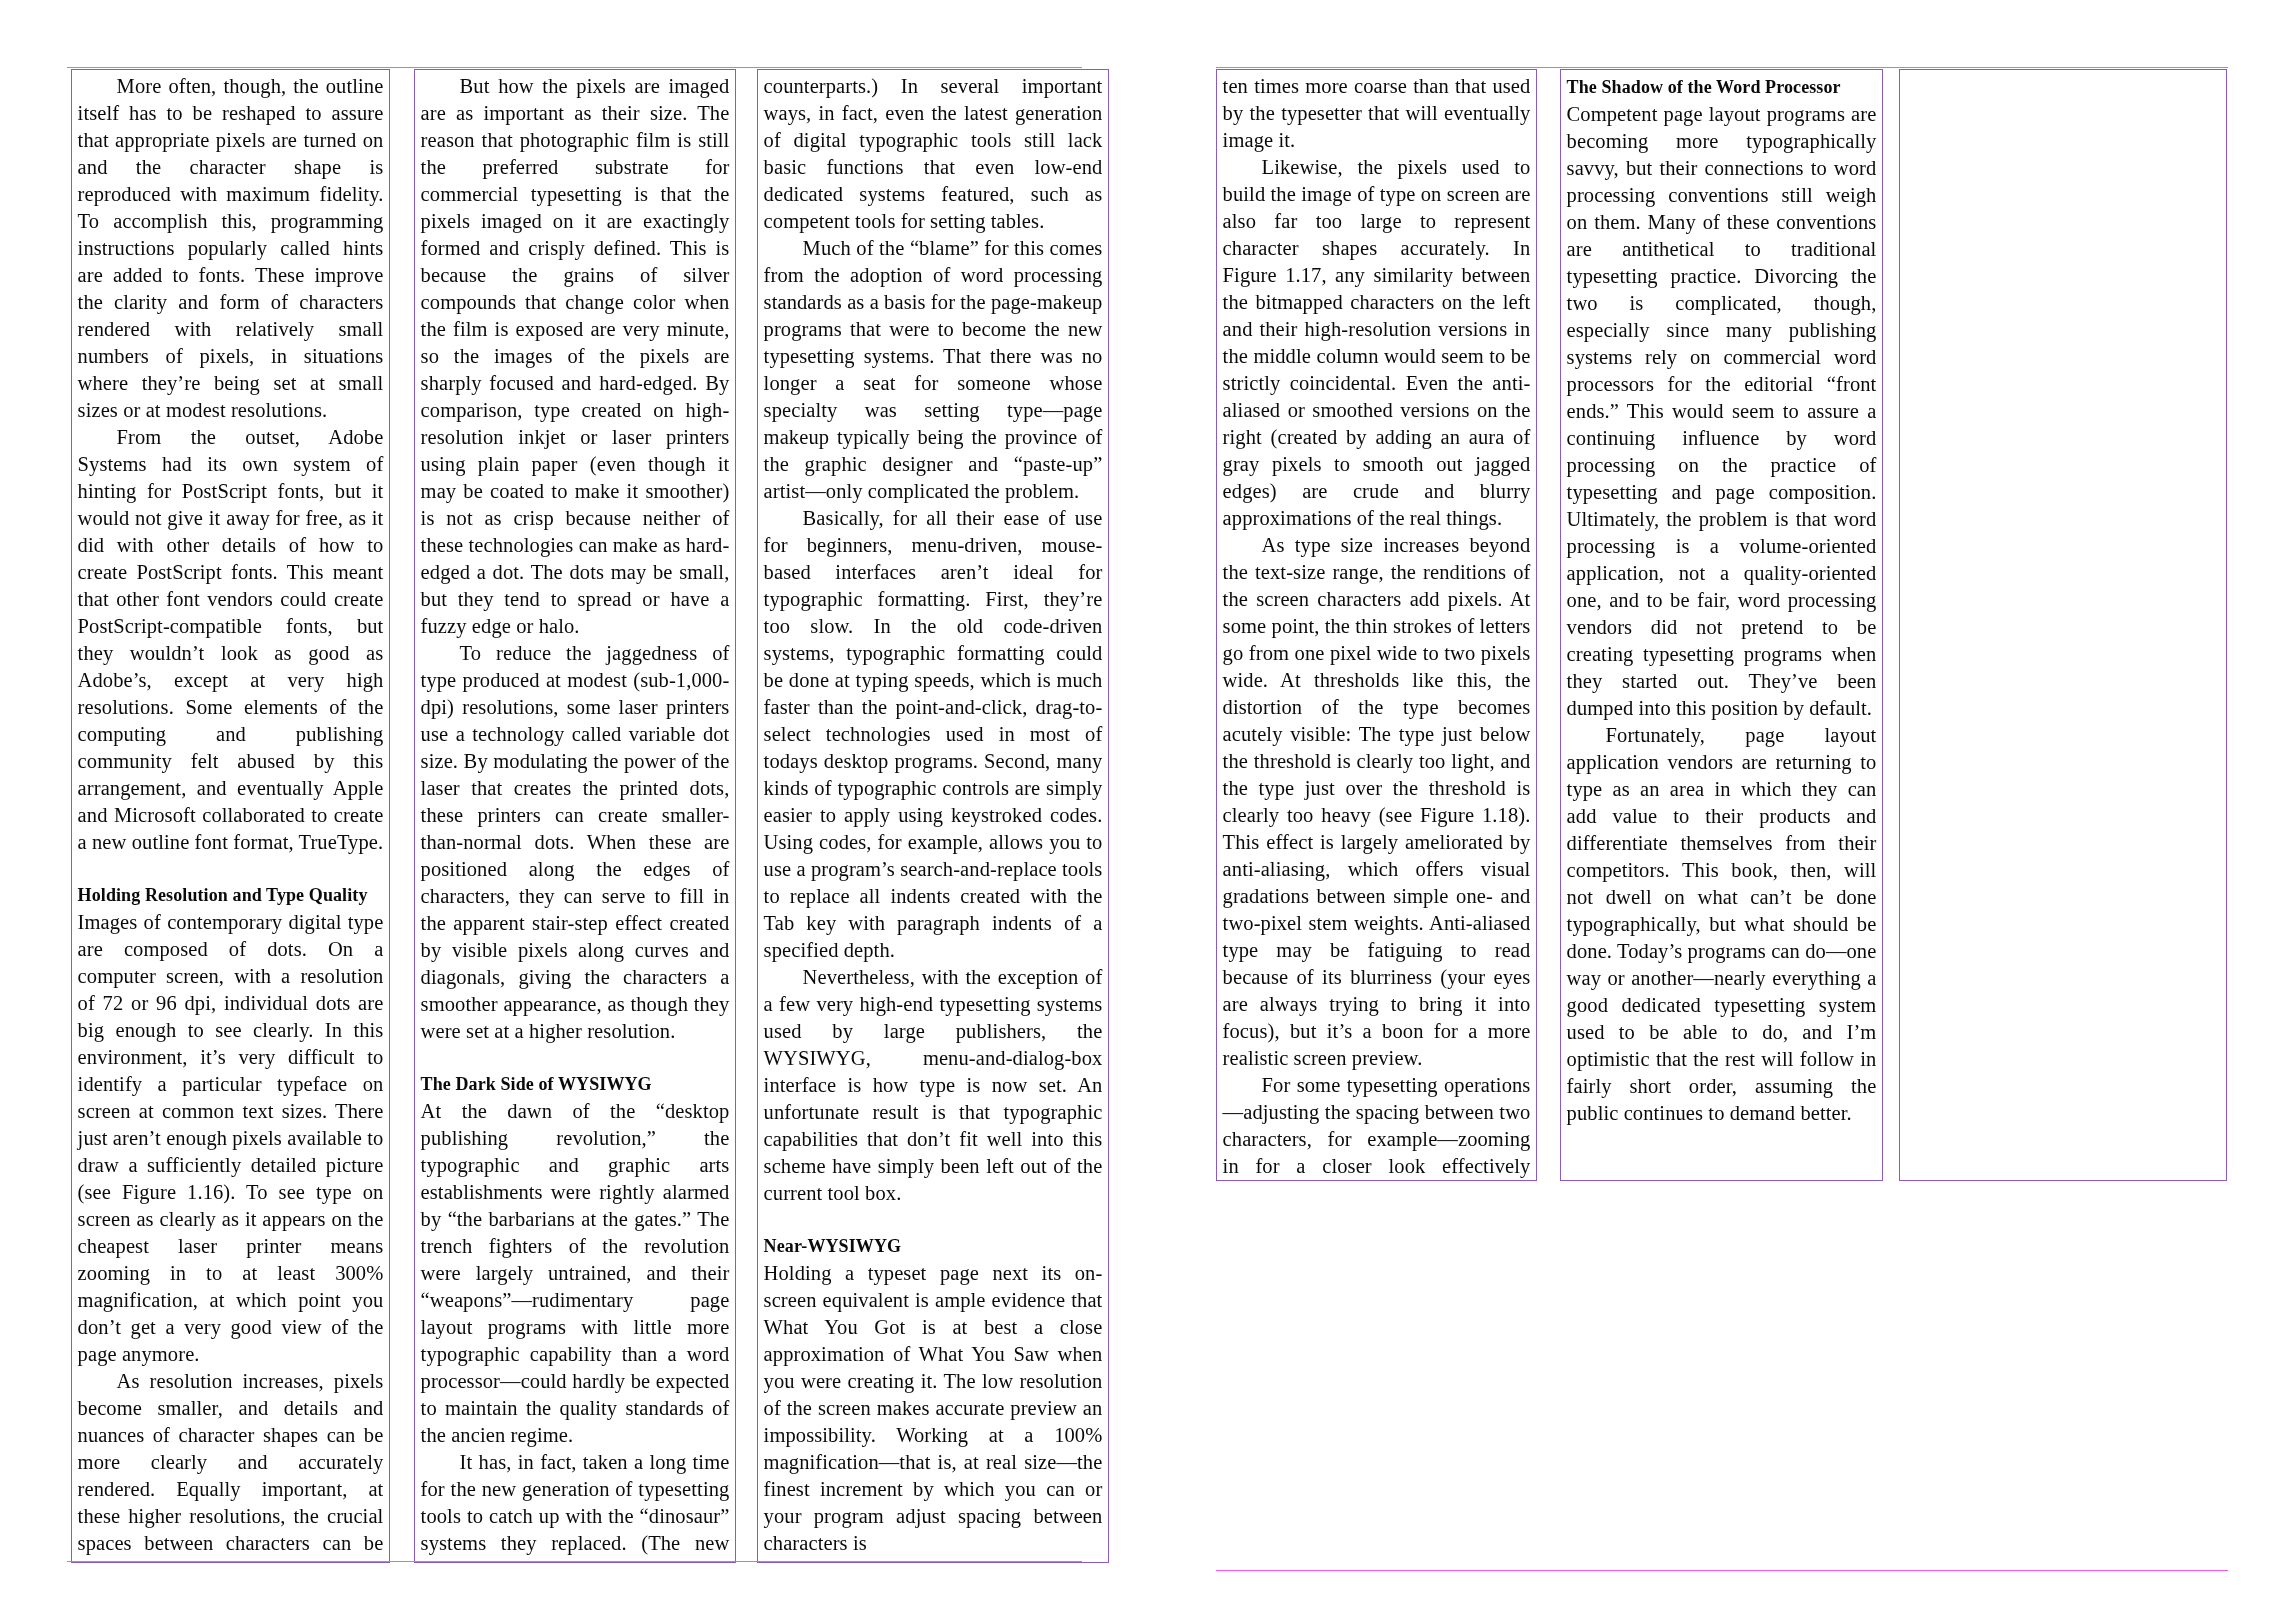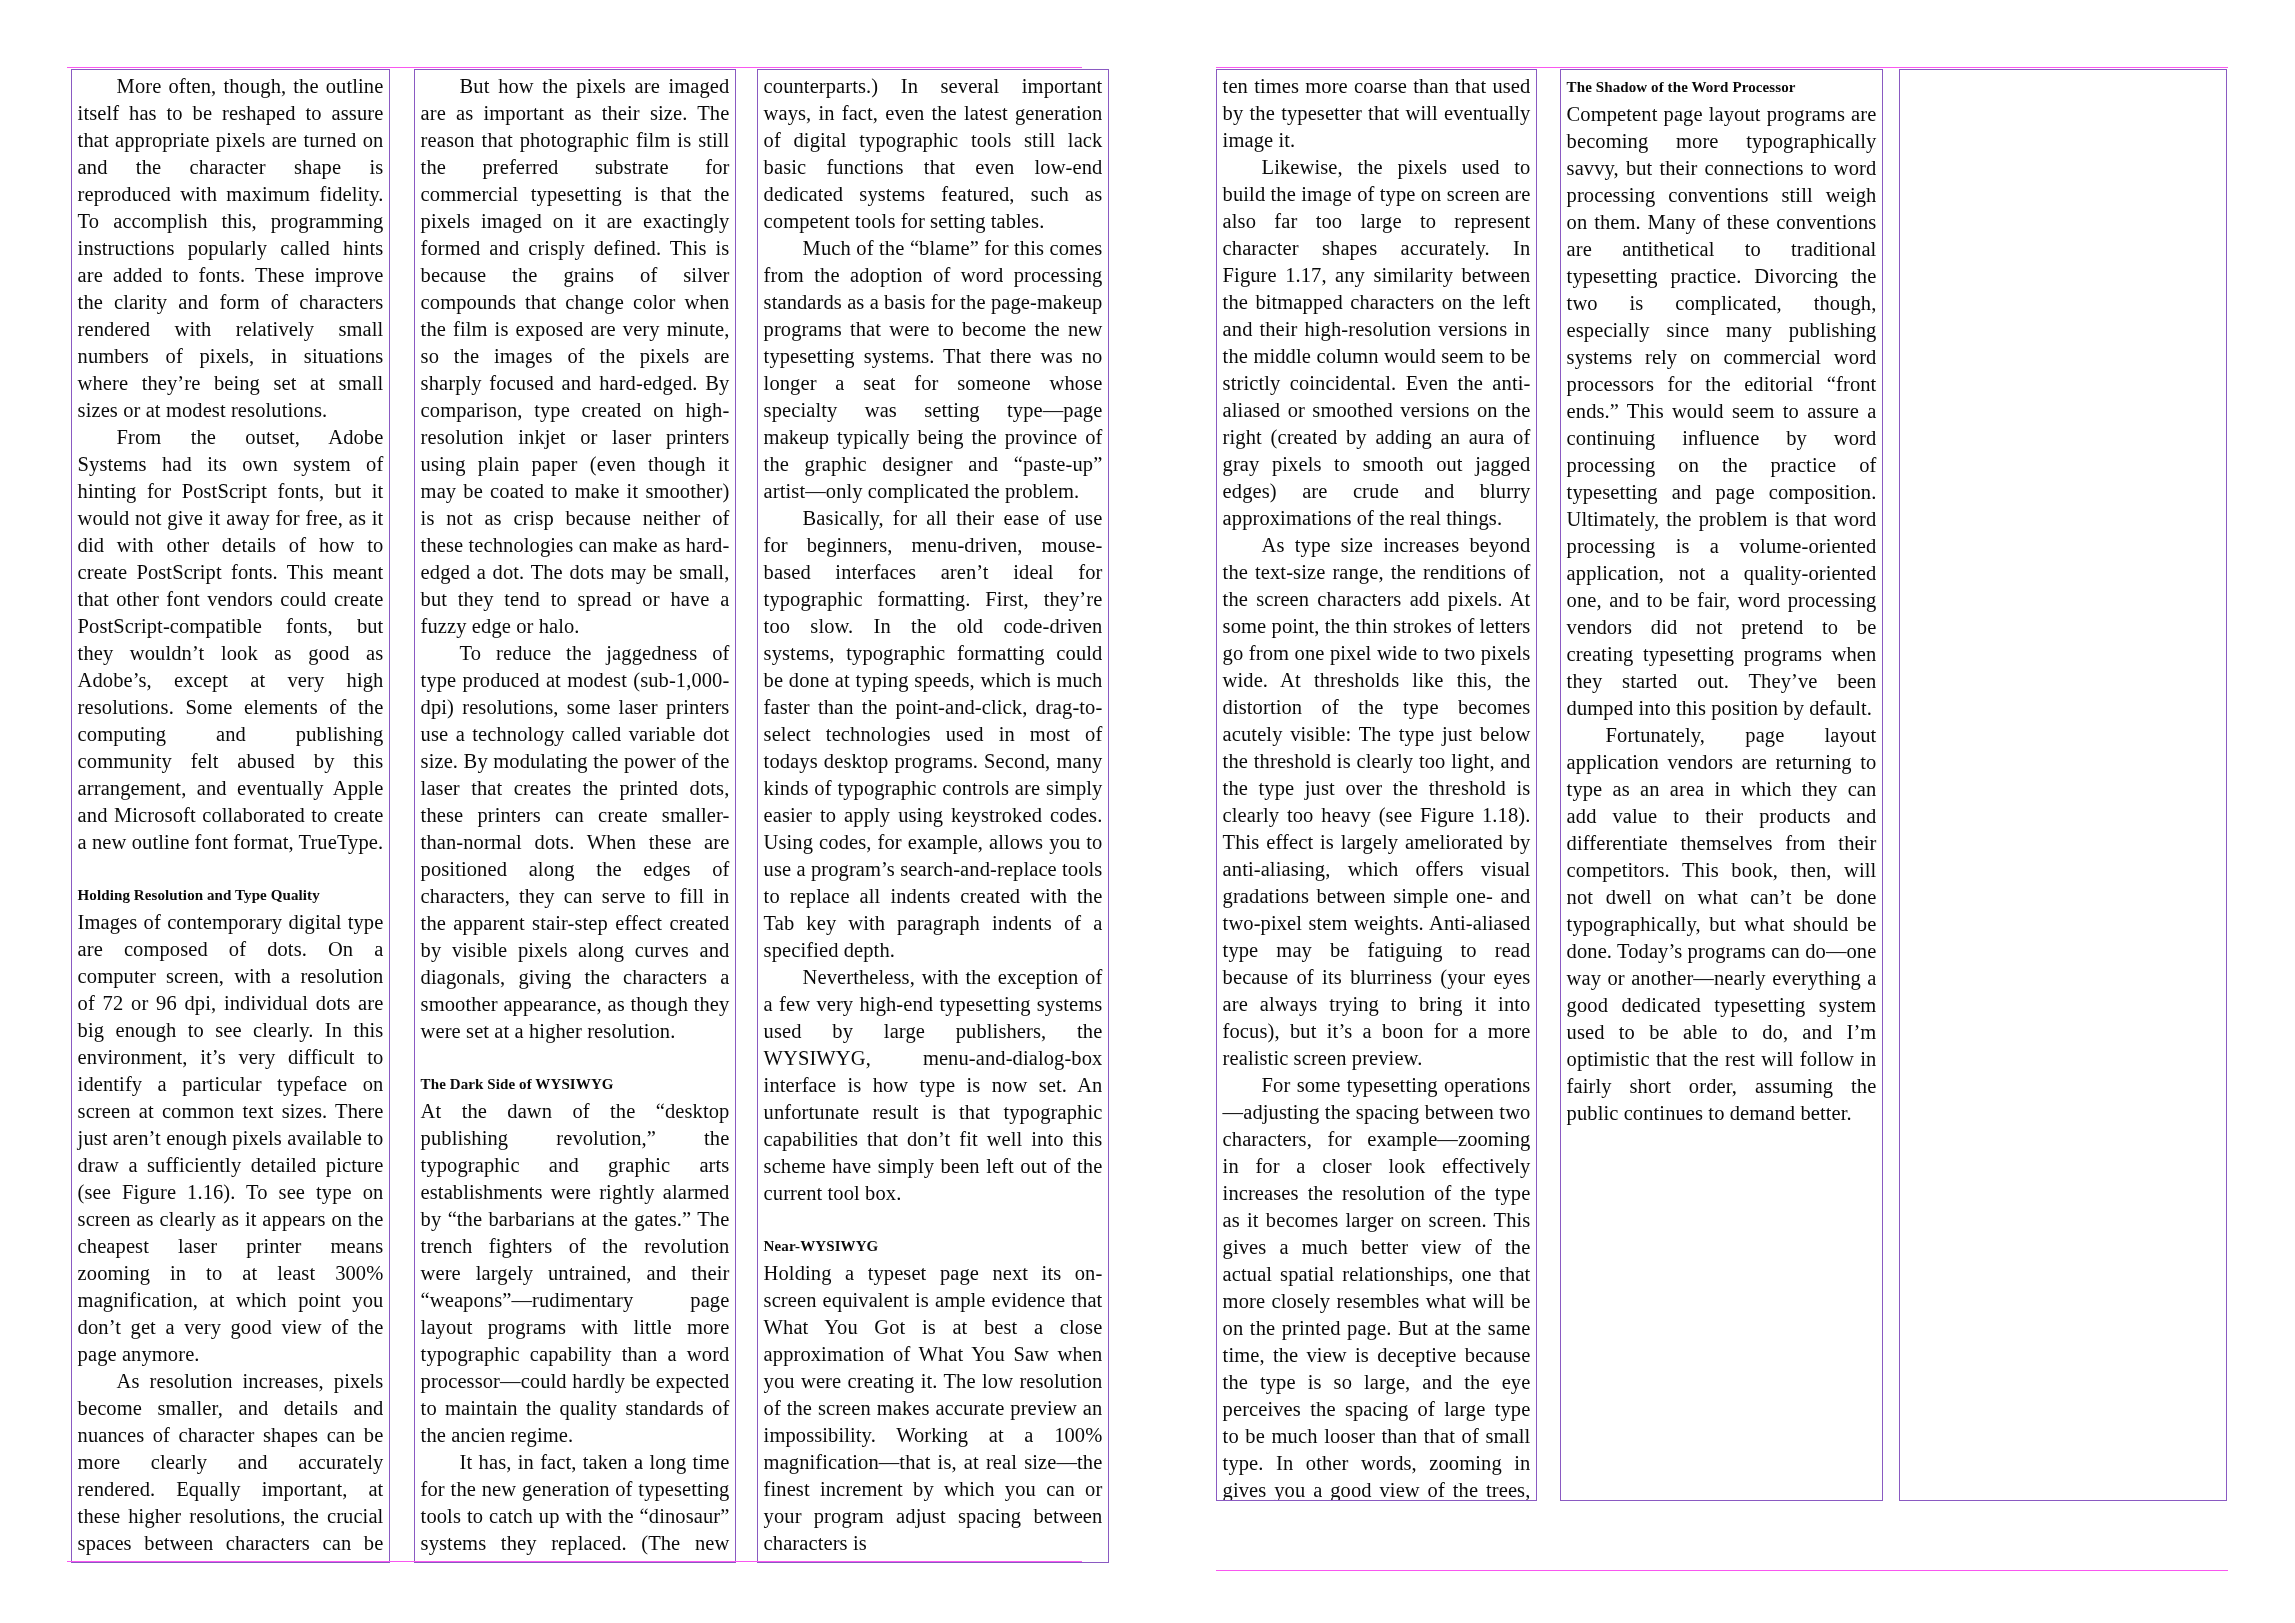--- a/index.html
+++ b/index.html
@@ -33,35 +33,35 @@
     background: transparent;
     padding: 2.8px 5.6px 0 5.6px;
     overflow: hidden;
     text-align: justify;
     font-size: 20.5px;
     line-height: 27px;
     letter-spacing: 0.1px;
     z-index: 2;
   }
   .leftpage  { height: 1494px; }
-  .rightpage { height: 1432px; }
+  .rightpage { height: 1112px; }
   .col1 { left: 71px;  width: 319px; }
   .col2 { left: 414px;  width: 322px; }
   .col3 { left: 757px; width: 352px; }
   .col4 { left: 1216px; width: 321px; }
   .col5 { left: 1560px; width: 323px; }
   .col6 { left: 1899px; width: 328px; }
   .textcol p {
     margin: 0;
     text-align: justify;
   }
   .textcol p.indent { text-indent: 39px; }
   .textcol h3.heading {
     margin: 25px 0 0 0;
-    font-size: 15px;
+    font-size: 18px;
     line-height: 28px;
     font-weight: bold;
     text-align: left;
   }
   .textcol h3.heading:first-child { margin-top: 0; }
 </style>
 </head>
 <body>
 
 <div class="canvas">

